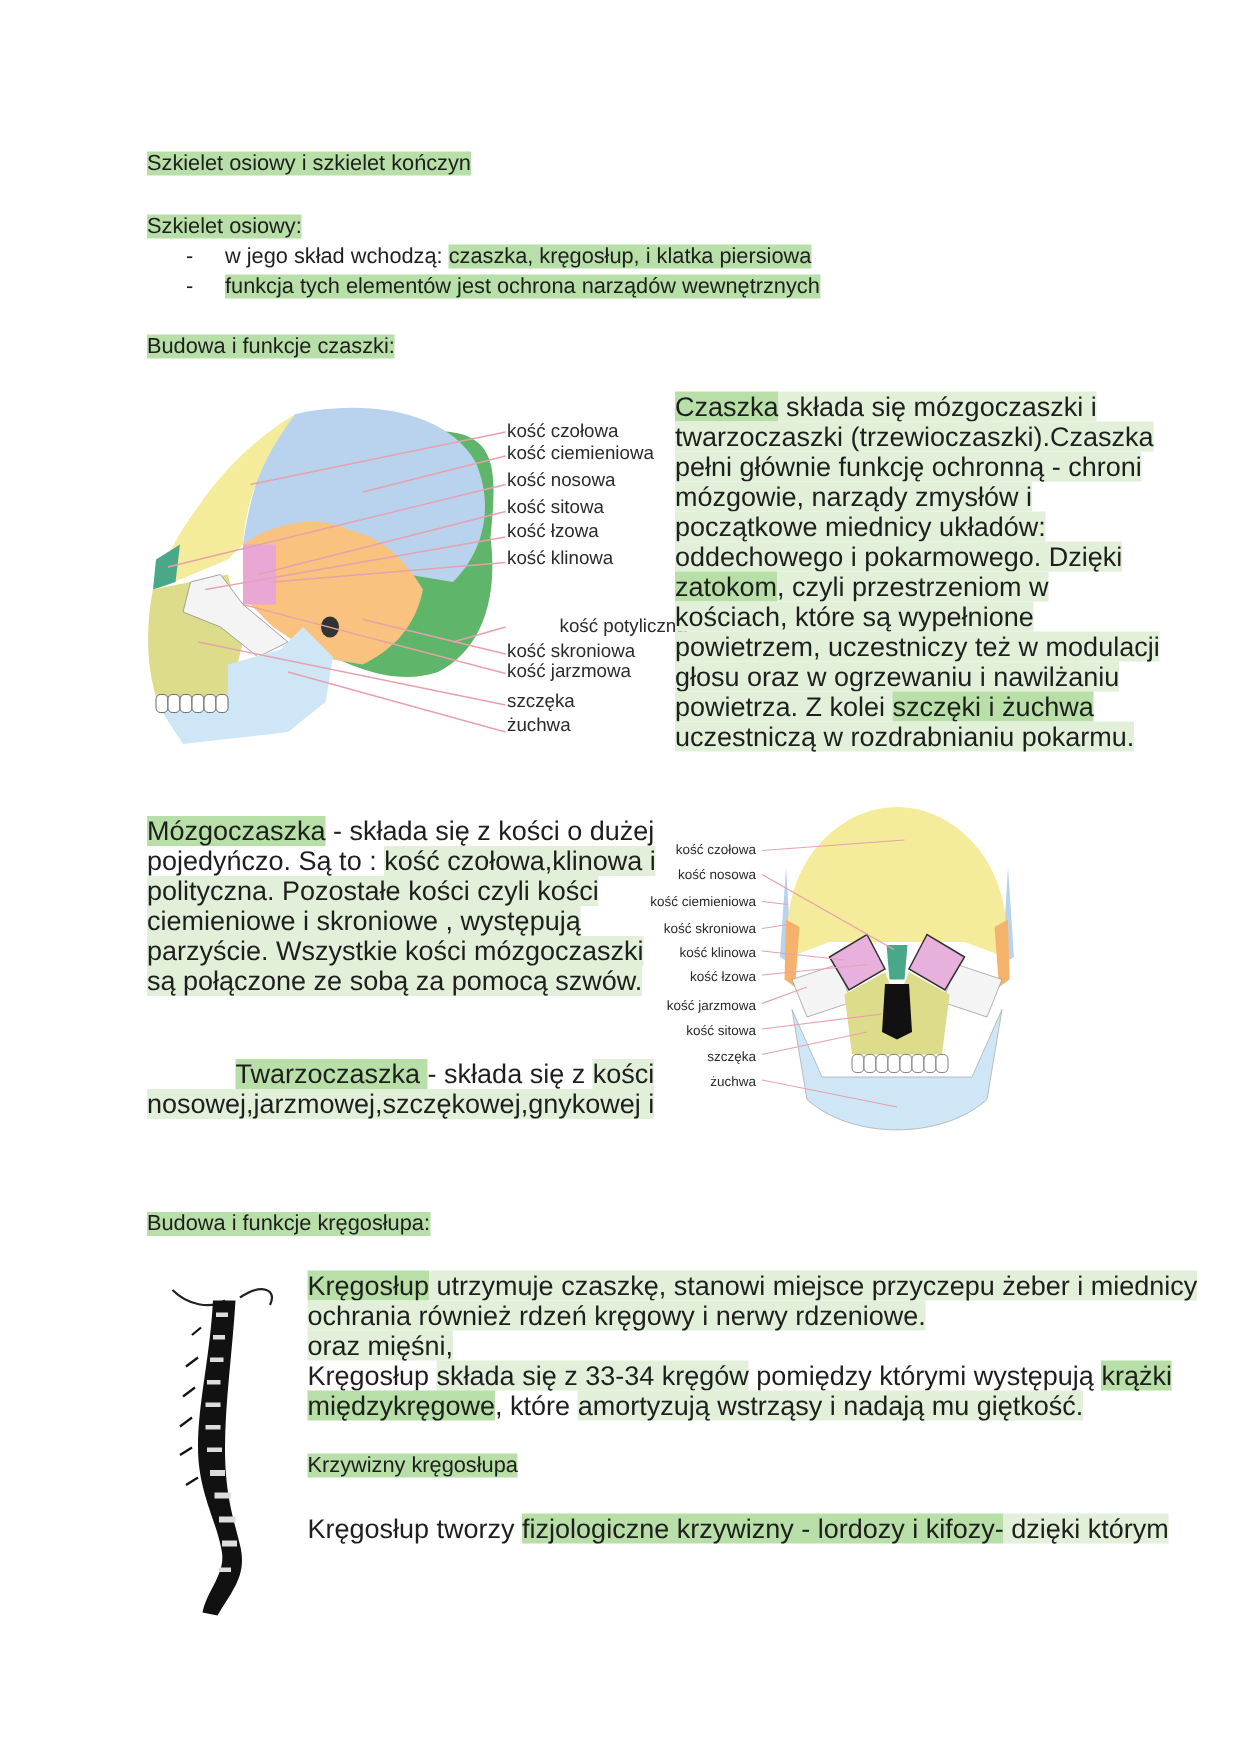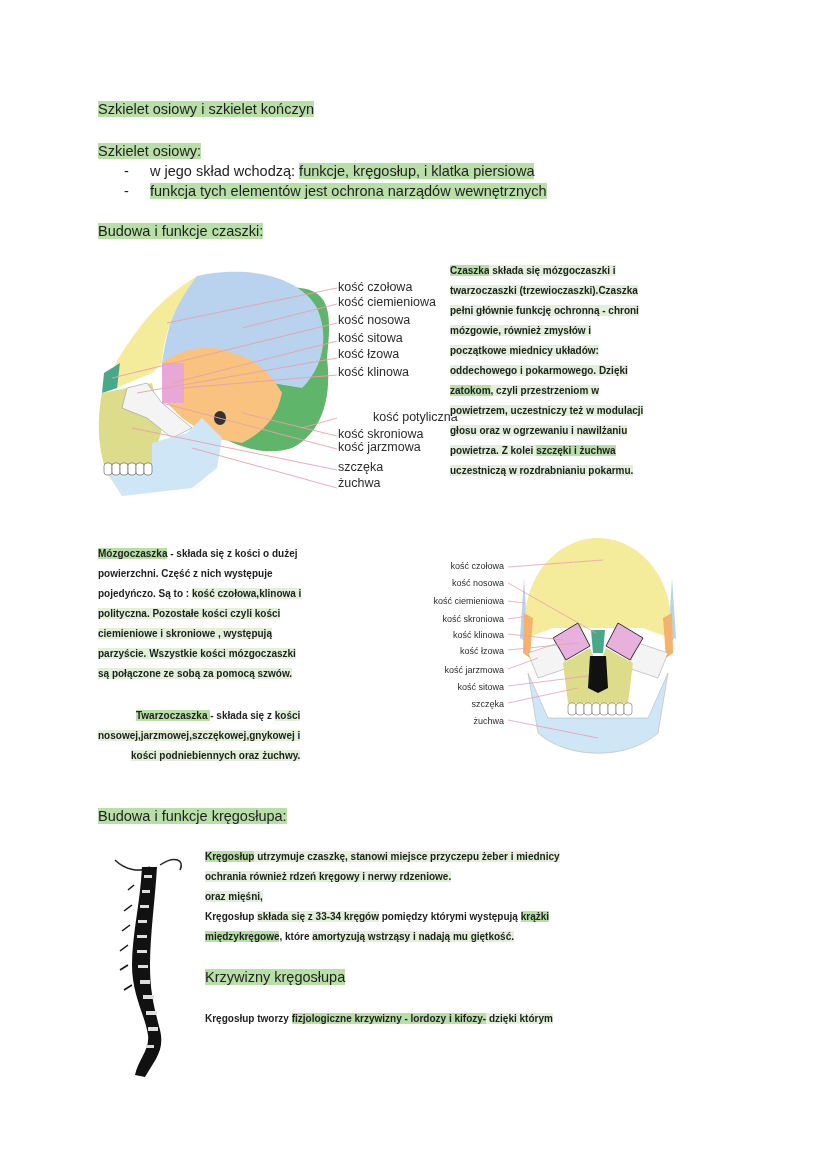--- a/index.html
+++ b/index.html
@@ -5,21 +5,21 @@
   html, body { margin: 0; padding: 0; background: #ffffff; }
   body {
     width: 828px; height: 1169px; position: relative; overflow: hidden;
     font-family: "Liberation Sans", "DejaVu Sans", sans-serif;
     color: #1e1e1e;
   }
   .abs { position: absolute; }
   .hl { background: #b8dfa7; }
   .hl-pale { background: #e2f0da; }
   .line { font-size: 14.5px; line-height: 20px; white-space: nowrap; }
-  .para { font-size: 10px; line-height: 20px; font-weight: bold; }
+  .para { font-size: 18px; line-height: 20px; }
   .para div { white-space: nowrap; }
   .bullets { list-style: none; margin: 0; padding: 0; }
   .bullets li { position: relative; padding-left: 52px; font-size: 14.5px; line-height: 20px; white-space: nowrap; }
   .bullets li .dash { position: absolute; left: 26px; top: 0; }
   .lbl { font-size: 12.5px; line-height: 16px; color: #2a2a2a; white-space: nowrap; }
   .lbl-s { font-size: 9px; line-height: 11px; color: #2a2a2a; white-space: nowrap; text-align: right; }
   svg { display: block; }
 </style>
 </head>
 <body>
@@ -27,21 +27,21 @@
 <div class="abs line" style="left:98px; top:99px;">
   <span class="hl">Szkielet osiowy i szkielet kończyn</span>
 </div>
 
 <div class="abs line" style="left:98px; top:141px;">
   <span class="hl">Szkielet osiowy:</span>
 </div>
 <ul class="abs bullets" style="left:98px; top:161px;">
   <li>
     <span class="dash">-</span>
-    <span>w jego skład wchodzą: </span><span class="hl">funkcje, kręgosłup, i klatka piersiowa</span>
+    <span>w jego skład wchodzą: </span><span class="hl">czaszka, kręgosłup, i klatka piersiowa</span>
   </li>
   <li>
     <span class="dash">-</span>
     <span class="hl">funkcja tych elementów jest ochrona narządów wewnętrznych</span>
   </li>
 </ul>
 
 <div class="abs line" style="left:98px; top:221px;">
   <span class="hl">Budowa i funkcje czaszki:</span>
 </div>
@@ -102,44 +102,43 @@
   <div class="abs lbl" style="left:246px; top:158px;">kość skroniowa</div>
   <div class="abs lbl" style="left:246px; top:171px;">kość jarzmowa</div>
   <div class="abs lbl" style="left:246px; top:191px;">szczęka</div>
   <div class="abs lbl" style="left:246px; top:207px;">żuchwa</div>
 </div>
 
 <div class="abs para" style="left:450px; top:261px;">
   <div><span class="hl">Czaszka</span><span class="hl-pale"> składa się mózgoczaszki i</span></div>
   <div><span class="hl-pale">twarzoczaszki (trzewioczaszki).Czaszka</span></div>
   <div><span class="hl-pale">pełni głównie funkcję ochronną - chroni</span></div>
-  <div><span class="hl-pale">mózgowie, również zmysłów i</span></div>
+  <div><span class="hl-pale">mózgowie, narządy zmysłów i</span></div>
   <div><span class="hl-pale">początkowe miednicy układów:</span></div>
   <div><span class="hl-pale">oddechowego i  pokarmowego. Dzięki</span></div>
   <div><span class="hl">zatokom</span><span class="hl-pale">, czyli przestrzeniom w</span></div>
+  <div><span class="hl-pale">kościach, które są wypełnione</span></div>
   <div><span class="hl-pale">powietrzem, uczestniczy też w modulacji</span></div>
   <div><span class="hl-pale">głosu oraz w ogrzewaniu i nawilżaniu</span></div>
   <div><span class="hl-pale">powietrza. Z kolei </span><span class="hl">szczęki i żuchwa</span></div>
   <div><span class="hl-pale">uczestniczą w rozdrabnianiu pokarmu.</span></div>
 </div>
 
 <div class="abs para" style="left:98px; top:544px;">
   <div><span class="hl">Mózgoczaszka</span><span> - składa się z kości o dużej</span></div>
-  <div><span>powierzchni. Część z nich występuje</span></div>
   <div><span>pojedyńczo. Są to : </span><span class="hl-pale">kość czołowa,klinowa i</span></div>
   <div><span class="hl-pale">polityczna. Pozostałe kości czyli kości</span></div>
   <div><span class="hl-pale">ciemieniowe i skroniowe , występują</span></div>
   <div><span class="hl-pale">parzyście. Wszystkie kości mózgoczaszki</span></div>
   <div><span class="hl-pale">są połączone ze sobą za pomocą szwów.</span></div>
 </div>
 
 <div class="abs para" style="left:98px; top:706px;text-align:right;">
   <div><span class="hl">Twarzoczaszka </span><span>- składa się z </span><span class="hl-pale">kości</span></div>
   <div><span class="hl-pale">nosowej,jarzmowej,szczękowej,gnykowej i</span></div>
-  <div><span class="hl-pale">kości podniebiennych oraz żuchwy.</span></div>
 </div>
 
 <div class="abs" style="left:428px; top:528px; width:260px; height:235px;">
   <svg width="260" height="235" viewBox="0 0 260 235">
 
     <path d="M96 50 L92 110 L100 115 Z" fill="#b9d3ee"></path>
     <path d="M244 50 L248 110 L240 115 Z" fill="#b9d3ee"></path>
 
     <path d="M100 145 L110 205 C140 232 200 232 230 205 L240 145 L220 190 L120 190 Z" fill="#cfe6f7" stroke="#aaa" stroke-width="0.5"></path>
 

